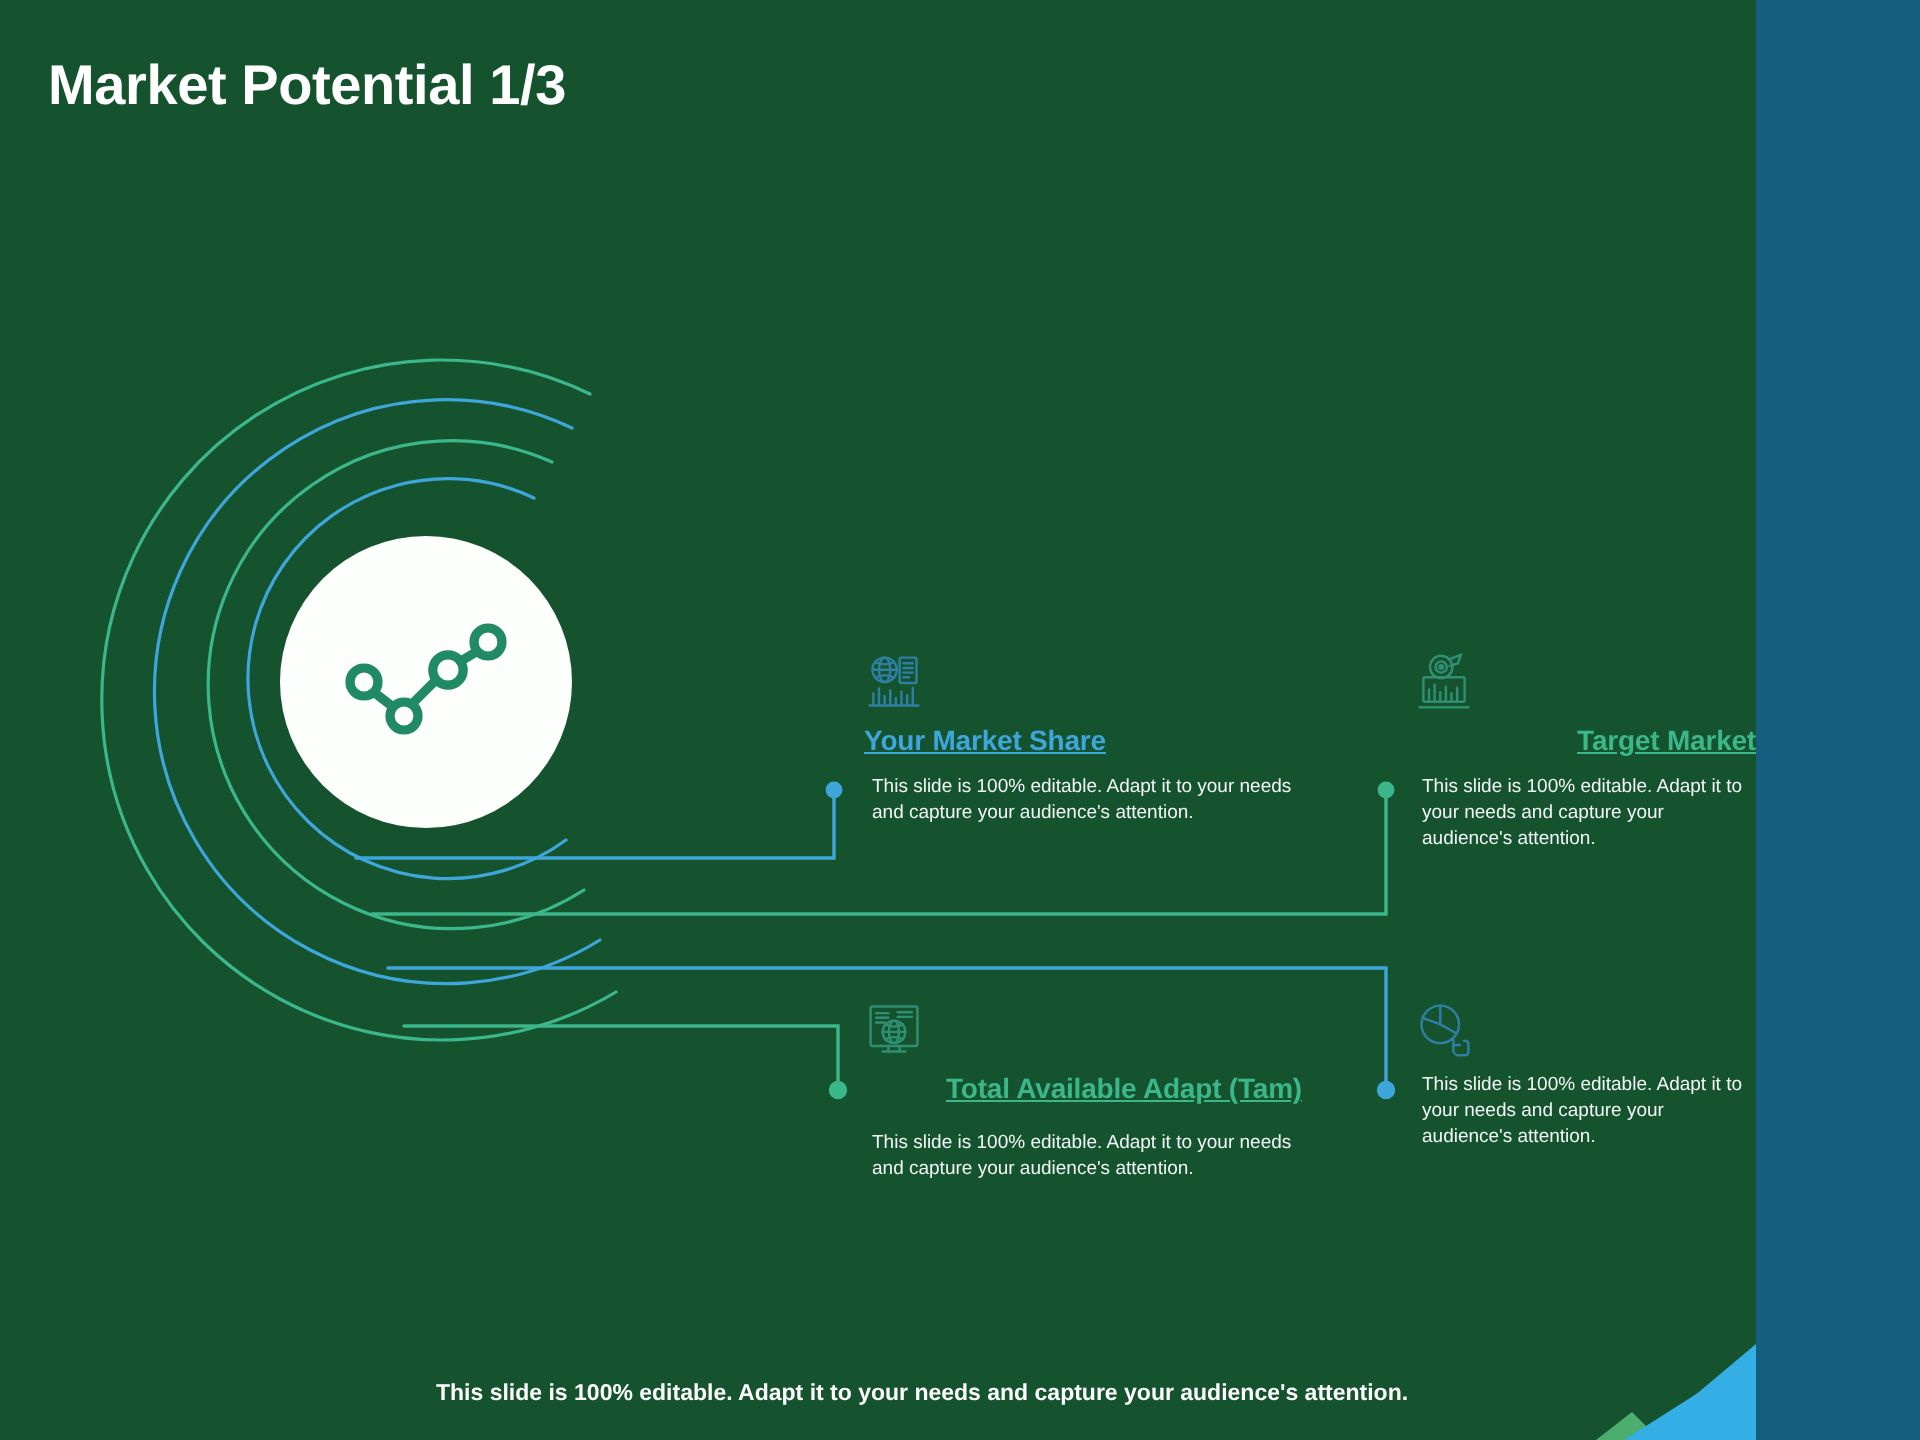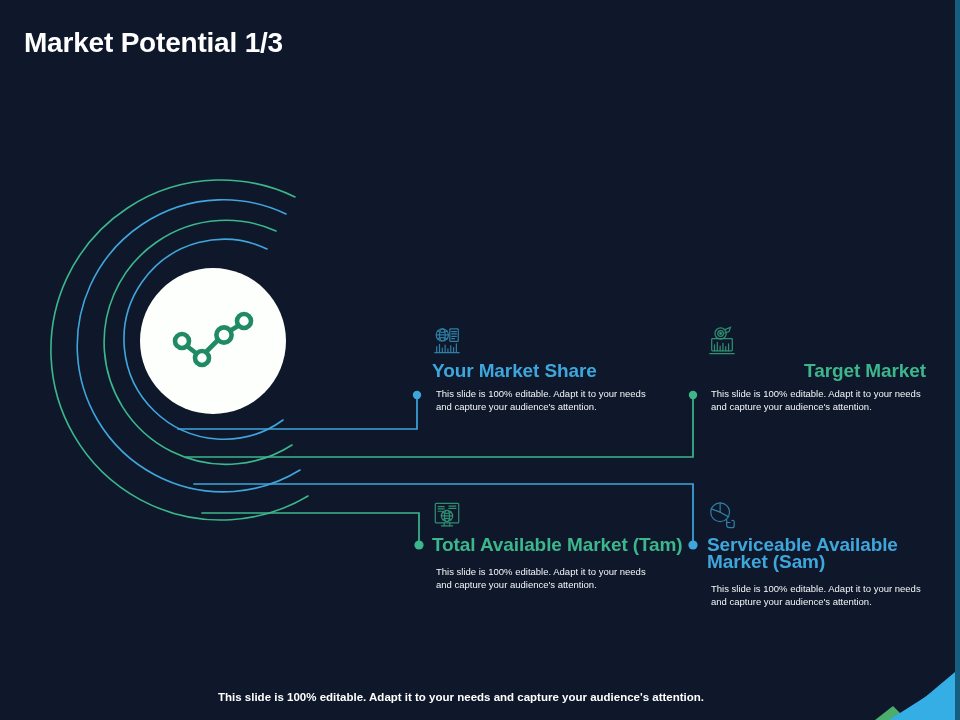--- a/index.html
+++ b/index.html
@@ -3,22 +3,22 @@
 <meta charset="utf-8">
 <style>
   html,body{margin:0;padding:0;}
   body{
     width:960px;height:720px;overflow:hidden;
     background:#155E80;
     font-family:"Liberation Sans", sans-serif;
     position:relative;
   }
   #slide{
-    position:absolute;inset:0;width:955px;height:720px;
-    background:#0f172a;overflow:hidden;
+    position:absolute;inset:0;width:878px;height:720px;
+    background:#14532d;overflow:hidden;
   }
 
   
   #title{
     position:absolute;left:24px;top:27px;
     font-size:28px;font-weight:bold;color:#FFFFFF;
     letter-spacing:-0.2px;white-space:nowrap;
   }
 
   
@@ -28,22 +28,22 @@
   #circle{
     position:absolute;left:140px;top:268px;width:146px;height:146px;
     border-radius:50%;background:#FDFFFD;
   }
   #circleIcon{position:absolute;left:167px;top:295px;width:92px;height:92px;}
 
   
   .block{position:absolute;}
   .blk-icon{width:30px;height:30px;display:block;margin-bottom:6px;}
   .blk-title{
-    font-size:19px;font-weight:bold;line-height:17px;
-    letter-spacing:-0.1px;margin:0 0 8px 0;
+    font-size:14px;font-weight:bold;line-height:17px;
+    letter-spacing:-0.1px;margin:0 0 8px 0;text-decoration:underline;
   }
   .blk-body{
     font-size:9.5px;line-height:13px;color:#F2F7F8;
     font-weight:normal;margin:0;max-width:215px;
   }
   .t-blue{color:#3FA6DC;}
   .t-green{color:#3CB78C;text-align:right;}
 
   #b1{left:432px;top:326px;}
   #b2{left:707px;top:326px;}
@@ -149,35 +149,34 @@
         <path d="M 18 6.5 L 25.5 6.5 M 18 9 L 25.5 9"></path>
         <circle cx="16" cy="17" r="6"></circle>
         <ellipse cx="16" cy="17" rx="2.7" ry="6"></ellipse>
         <path d="M 10 17 L 22 17"></path>
         <path d="M 11.2 13 C 14 14.6 18 14.6 20.8 13"></path>
         <path d="M 11.2 21 C 14 19.4 18 19.4 20.8 21"></path>
         <path d="M 10 27.5 L 22 27.5"></path>
         <path d="M 13 24.5 L 13 27.5 M 19 24.5 L 19 27.5"></path>
       </g>
     </svg>
-    <div class="blk-title t-green">Total Available Market (Tam)</div>
+    <div class="blk-title t-green">Total Available Adapt (Tam)</div>
     <div class="blk-body">This slide is 100% editable.  Adapt it to your needs and capture your audience's attention.</div>
   </div>
 
   <div class="block" id="b4">
     <svg class="blk-icon" viewBox="0 0 32 32">
       <g fill="none" stroke="#2E7FA3" stroke-width="1.3" stroke-linecap="round" stroke-linejoin="round">
         <circle cx="14" cy="13" r="10"></circle>
         <path d="M 14 3 L 14 13 L 23 18"></path>
         <path d="M 14 13 L 4.6 9.5"></path>
         <path d="M 21 21 L 21 27 C 21 28.5 22.5 29.5 24 29.5 L 27 29.5 C 28.3 29.5 29 28.6 29 27.4 L 29 23.5 C 29 22 27.6 21.4 26.6 21.9"></path>
         <path d="M 21 24 L 24.5 24"></path>
       </g>
     </svg>
-    <div class="blk-title t-blue">Serviceable Available Market (Sam)</div>
     <div class="blk-body">This slide is 100% editable.  Adapt it to your needs and capture your audience's attention.</div>
   </div>
 
   <div id="footer">This slide is 100% editable. Adapt it to your needs and capture your audience's attention.</div>
 
   <svg id="corner" viewBox="0 0 80 58">
     <polygon points="0,58 32,58 18,44" fill="#4CAE6E"></polygon>
     <polygon points="22,58 80,58 80,10 30,52" fill="#35AEE5"></polygon>
     <polygon points="14,58 80,58 80,16" fill="#35AEE5"></polygon>
   </svg>

